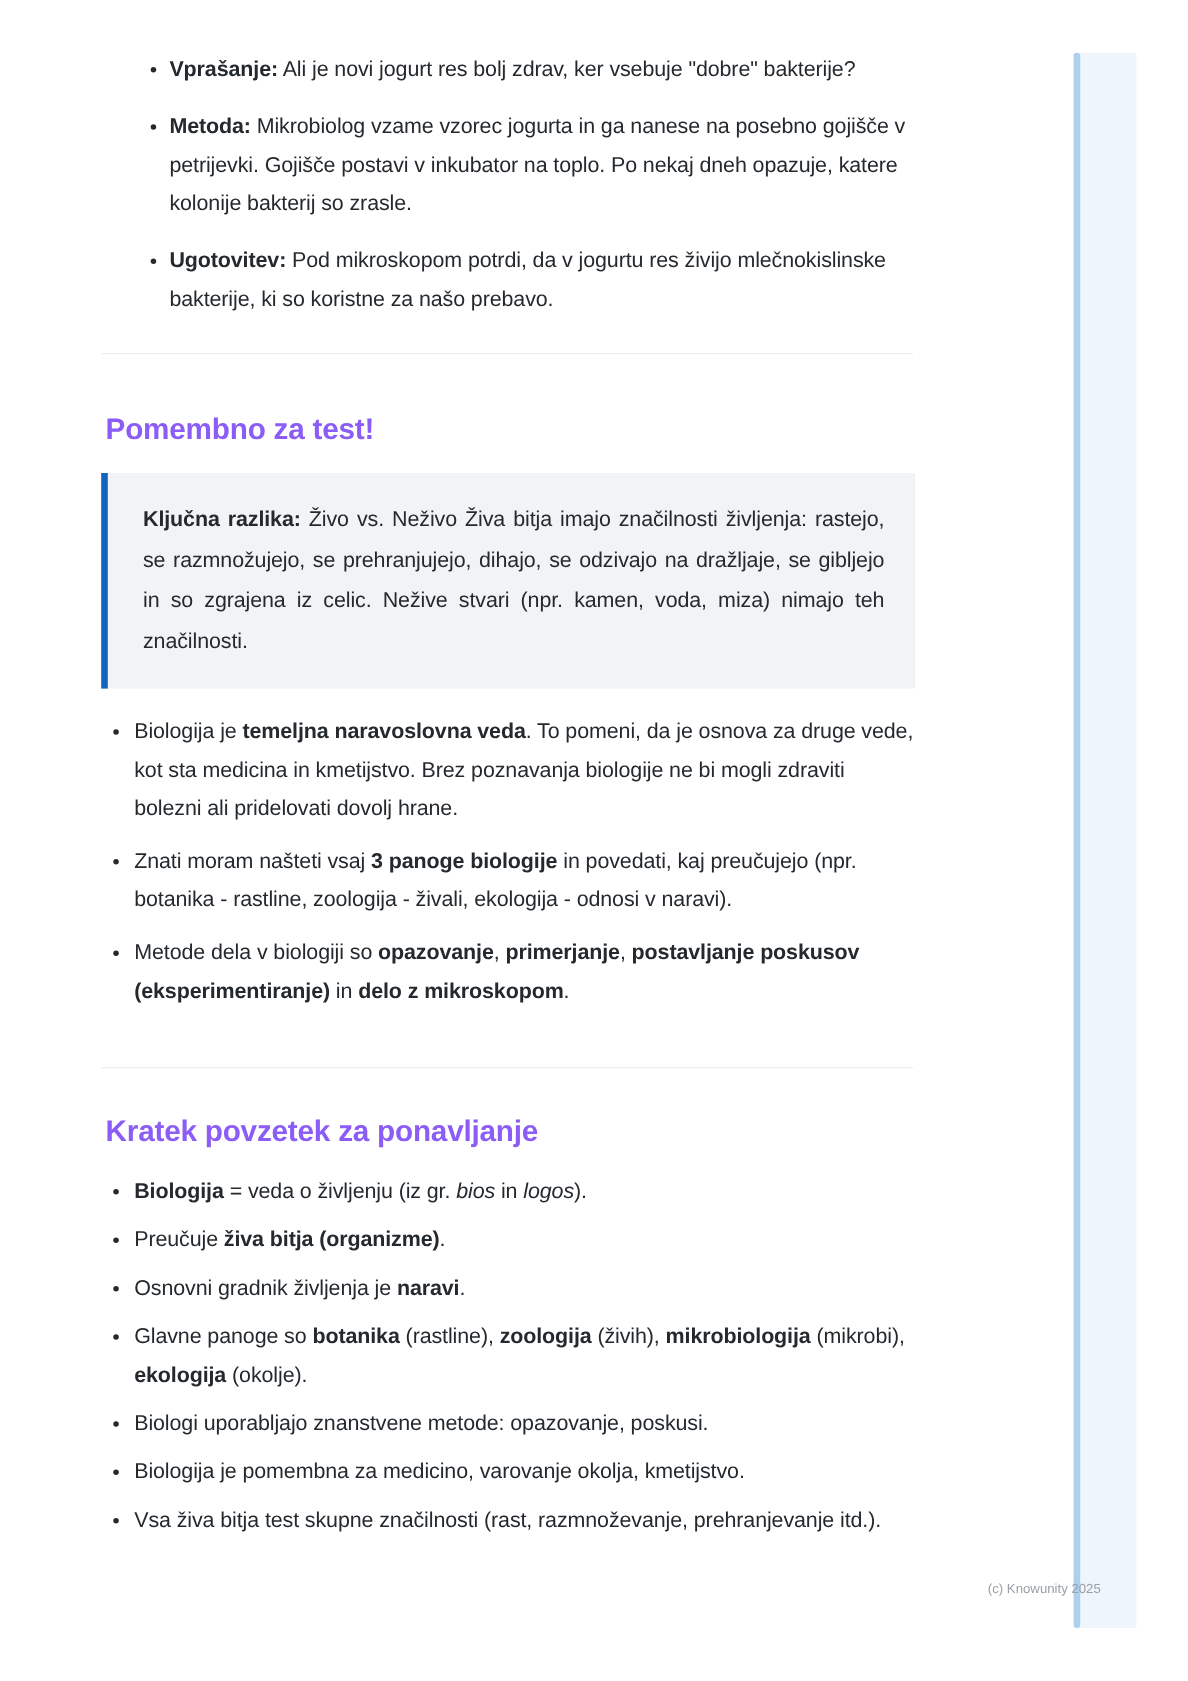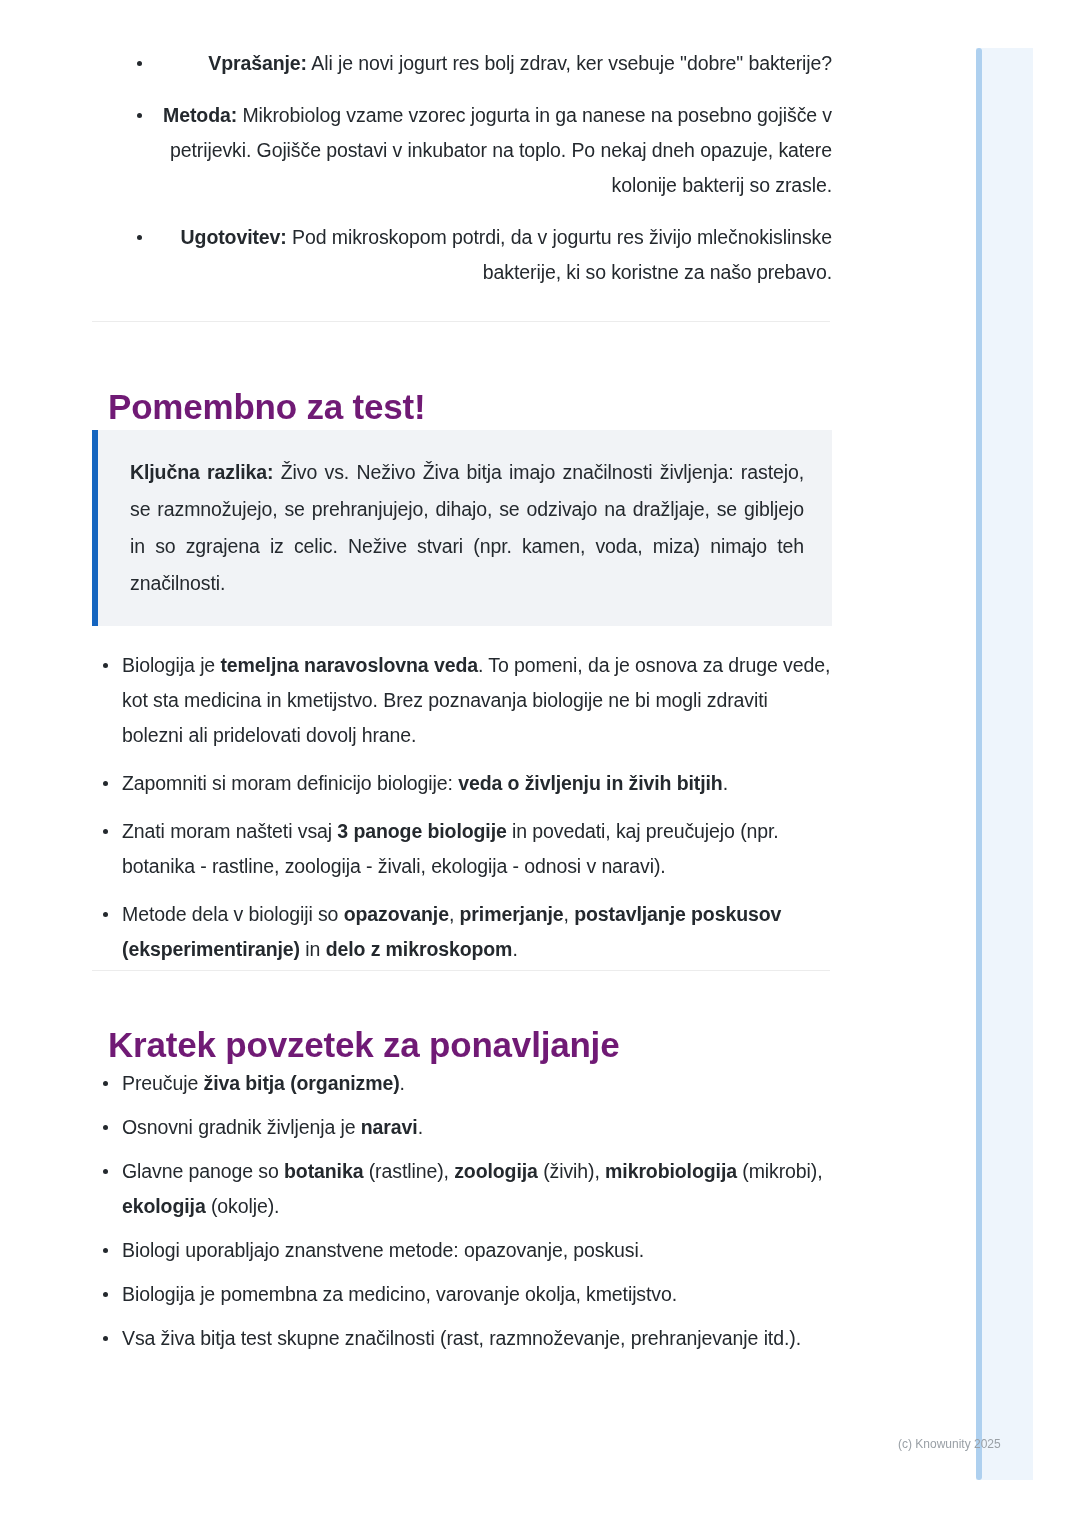--- a/index.html
+++ b/index.html
@@ -60,21 +60,21 @@
   li::before {
     content: "";
     position: absolute;
     width: 5px;
     height: 5px;
     border-radius: 50%;
     background: #24292e;
   }
 
   
-  .list-deep { margin-top: 0; text-align: right; }
+  .list-deep { margin-top: 0; }
   .list-deep li {
     padding-left: 62px;
     margin-bottom: 17px;
   }
   .list-deep li::before {
     left: 45px;
     top: 15px;
   }
   .list-deep li:last-child { margin-bottom: 0; }
 
@@ -98,25 +98,25 @@
   .divider {
     height: 1px;
     background: #ececec;
     border: 0;
     margin: 0;
     width: 738px;
   }
 
   
   .section-heading {
-    font-size: 35px;
+    font-size: 27px;
     font-weight: bold;
-    color: #701a75;
+    color: #8b5cf6;
     letter-spacing: -0.2px;
-    margin: 16px;
+    margin: 4px;
     line-height: 1.2;
   }
 
   
   .callout {
     background: #f1f3f6;
     border-left: 6px solid #1565c0;
     padding: 24px 28px 24px 32px;
     box-sizing: border-box;
     width: 740px;
@@ -173,36 +173,36 @@
 
   <div class="blk-callout">
     <div class="callout">
       <p><b>Ključna razlika:</b><span> Živo vs. Neživo Živa bitja imajo značilnosti življenja: rastejo, se razmnožujejo, se prehranjujejo, dihajo, se odzivajo na dražljaje, se gibljejo in so zgrajena iz celic. Nežive stvari (npr. kamen, voda, miza) nimajo teh značilnosti.</span></p>
     </div>
   </div>
 
   <div class="blk-list1">
     <ul class="list-flat" id="section-one-list">
         <li><span>Biologija je </span><b>temeljna naravoslovna veda</b><span>. To pomeni, da je osnova za druge vede, kot sta medicina in kmetijstvo. Brez poznavanja biologije ne bi mogli zdraviti bolezni ali pridelovati dovolj hrane.</span></li>
-        <li><span>Zapomniti si moram definicijo biologije: </span><b>veda o življenju in živih bitjih</b><span>.</span></li>
         <li><span>Znati moram našteti vsaj </span><b>3 panoge biologije</b><span> in povedati, kaj preučujejo (npr. botanika - rastline, zoologija - živali, ekologija - odnosi v naravi).</span></li>
         <li><span>Metode dela v biologiji so </span><b>opazovanje</b><span>, </span><b>primerjanje</b><span>, </span><b>postavljanje poskusov (eksperimentiranje)</b><span> in </span><b>delo z mikroskopom</b><span>.</span></li>
       </ul>
   </div>
 
   <div class="blk-div2">
     <hr class="divider">
   </div>
 
   <div class="blk-head2">
     <h2 class="section-heading">Kratek povzetek za ponavljanje</h2>
   </div>
 
   <div class="blk-list2">
     <ul class="list-flat tight" id="section-two-list">
+        <li><b>Biologija</b><span> = veda o življenju (iz gr. </span><i>bios</i><span> in </span><i>logos</i><span>).</span></li>
         <li><span>Preučuje </span><b>živa bitja (organizme)</b><span>.</span></li>
         <li><span>Osnovni gradnik življenja je </span><b>naravi</b><span>.</span></li>
         <li><span>Glavne panoge so </span><b>botanika</b><span> (rastline), </span><b>zoologija</b><span> (živih), </span><b>mikrobiologija</b><span> (mikrobi), </span><b>ekologija</b><span> (okolje).</span></li>
         <li><span>Biologi uporabljajo znanstvene metode: opazovanje, poskusi.</span></li>
         <li><span>Biologija je pomembna za medicino, varovanje okolja, kmetijstvo.</span></li>
         <li><span>Vsa živa bitja test skupne značilnosti (rast, razmnoževanje, prehranjevanje itd.).</span></li>
       </ul>
   </div>
 
   <div class="scroll-strip"></div>

